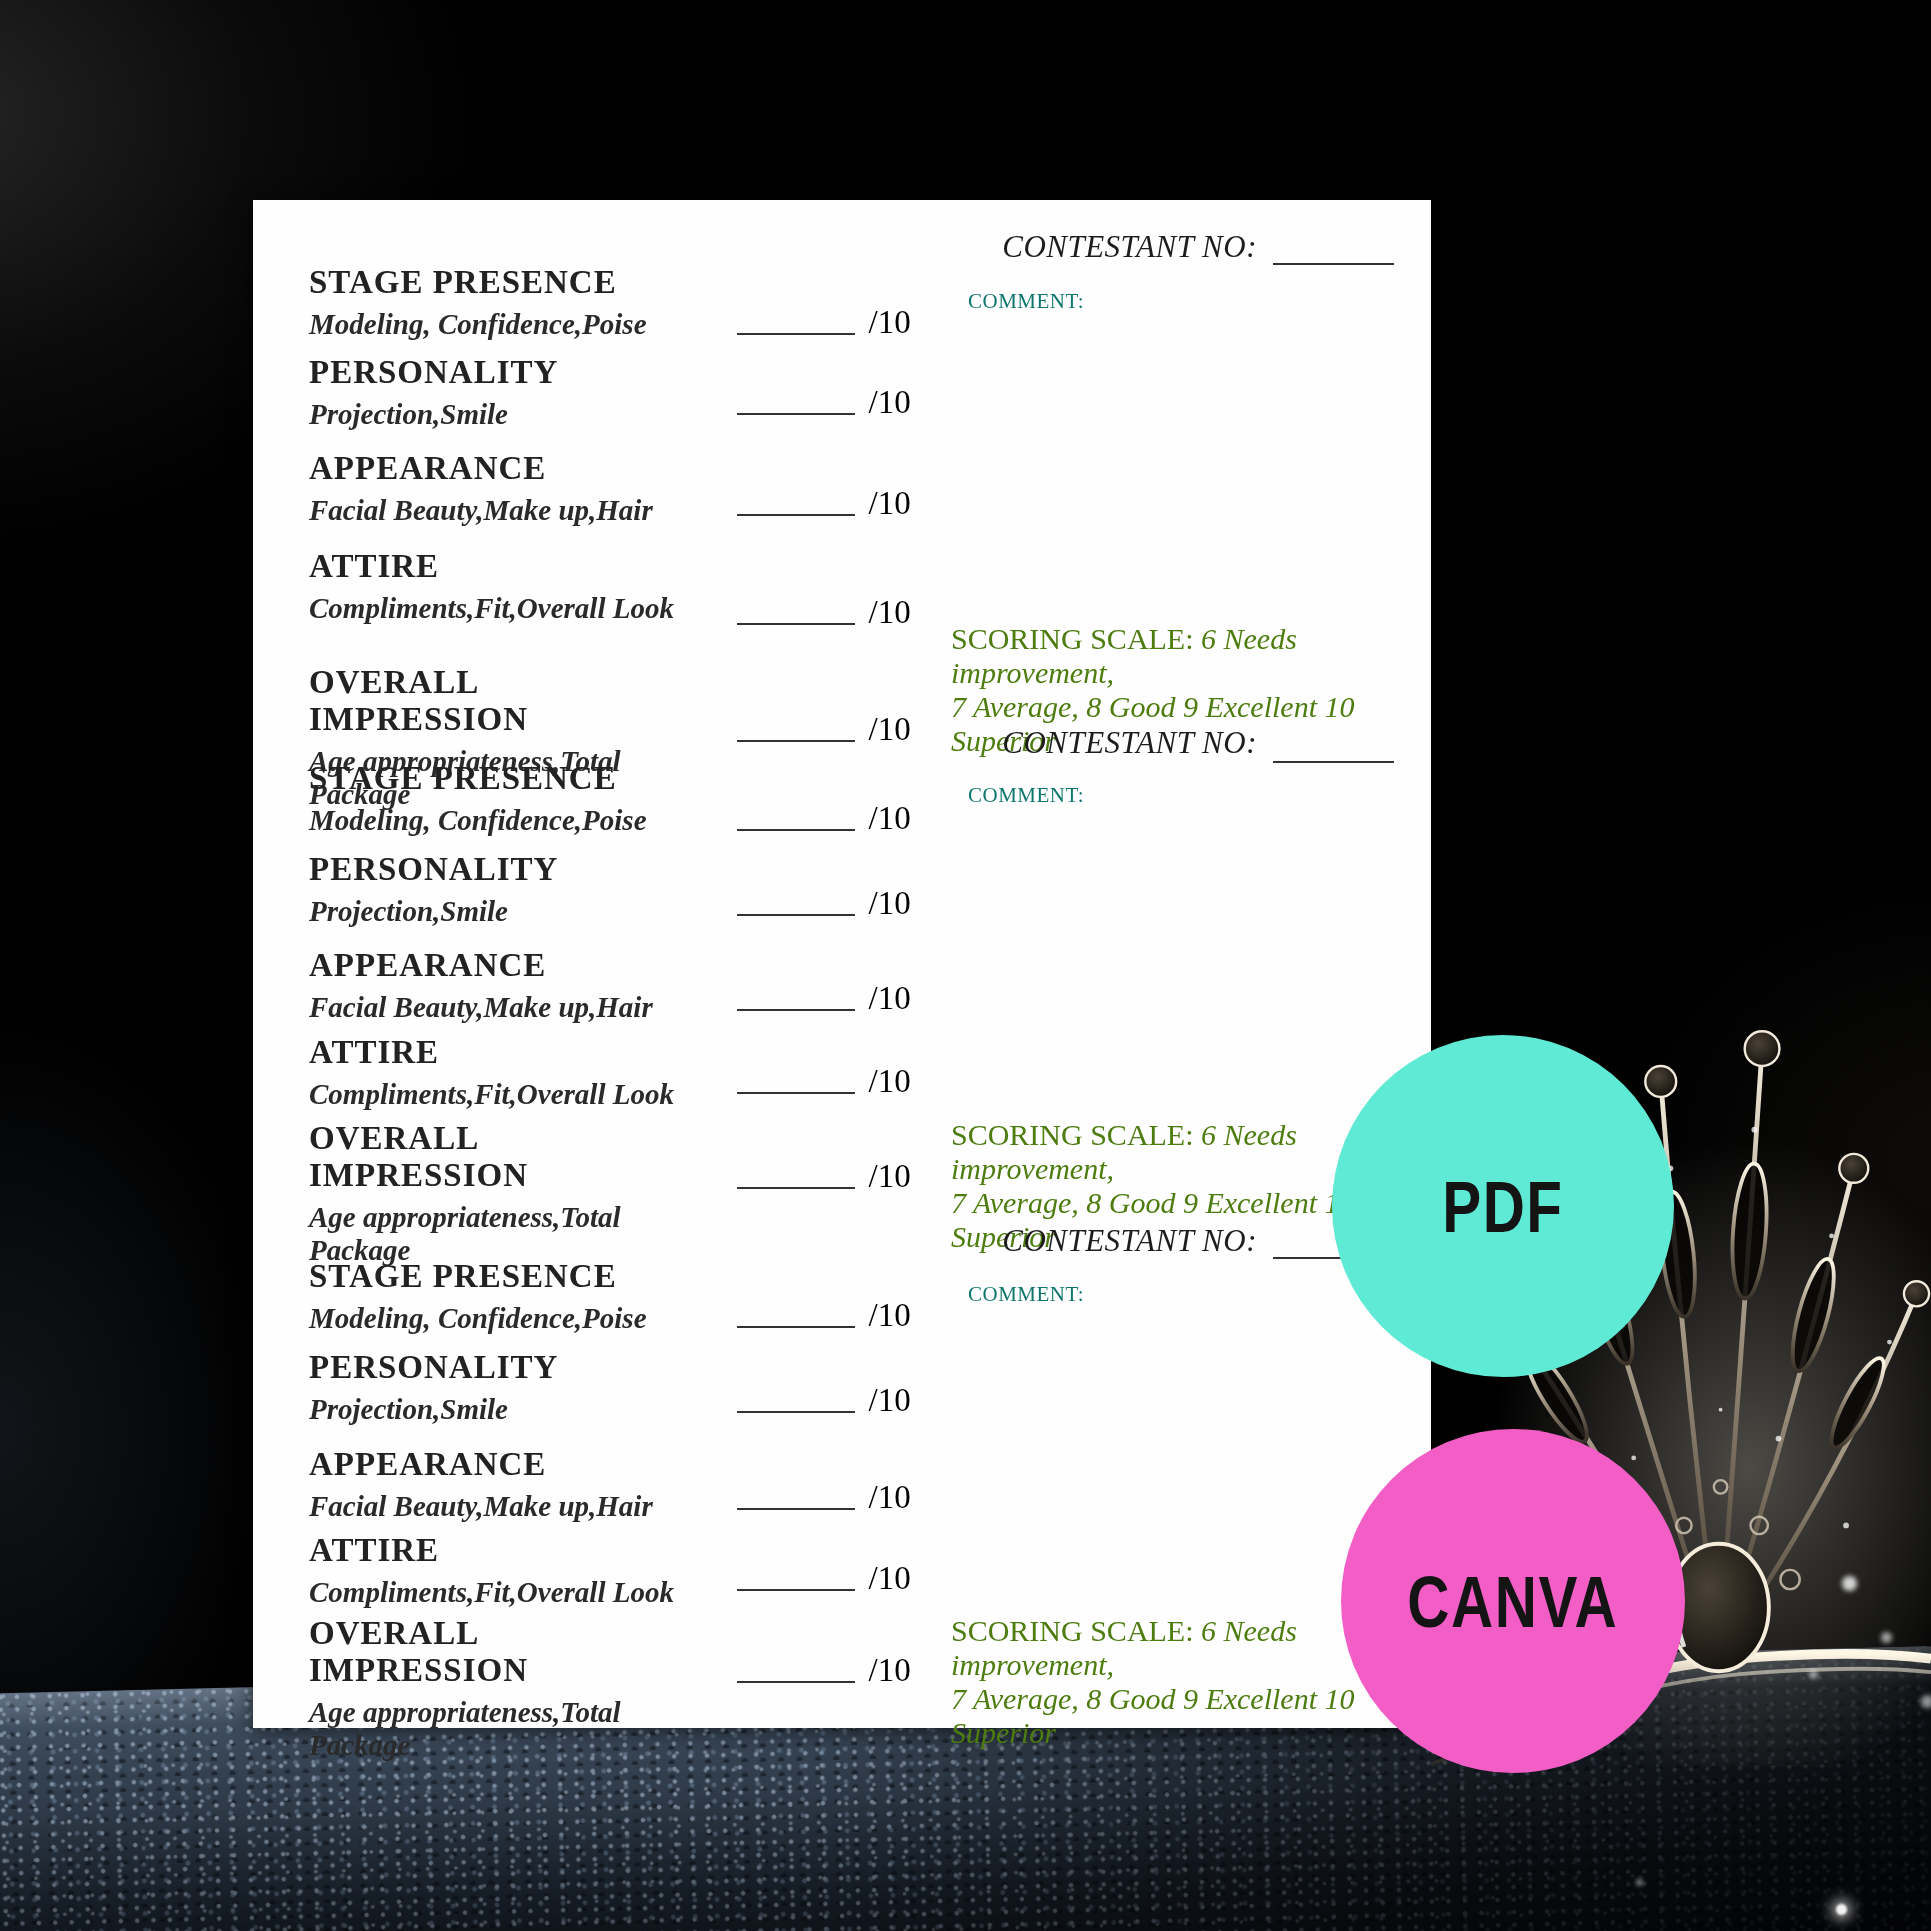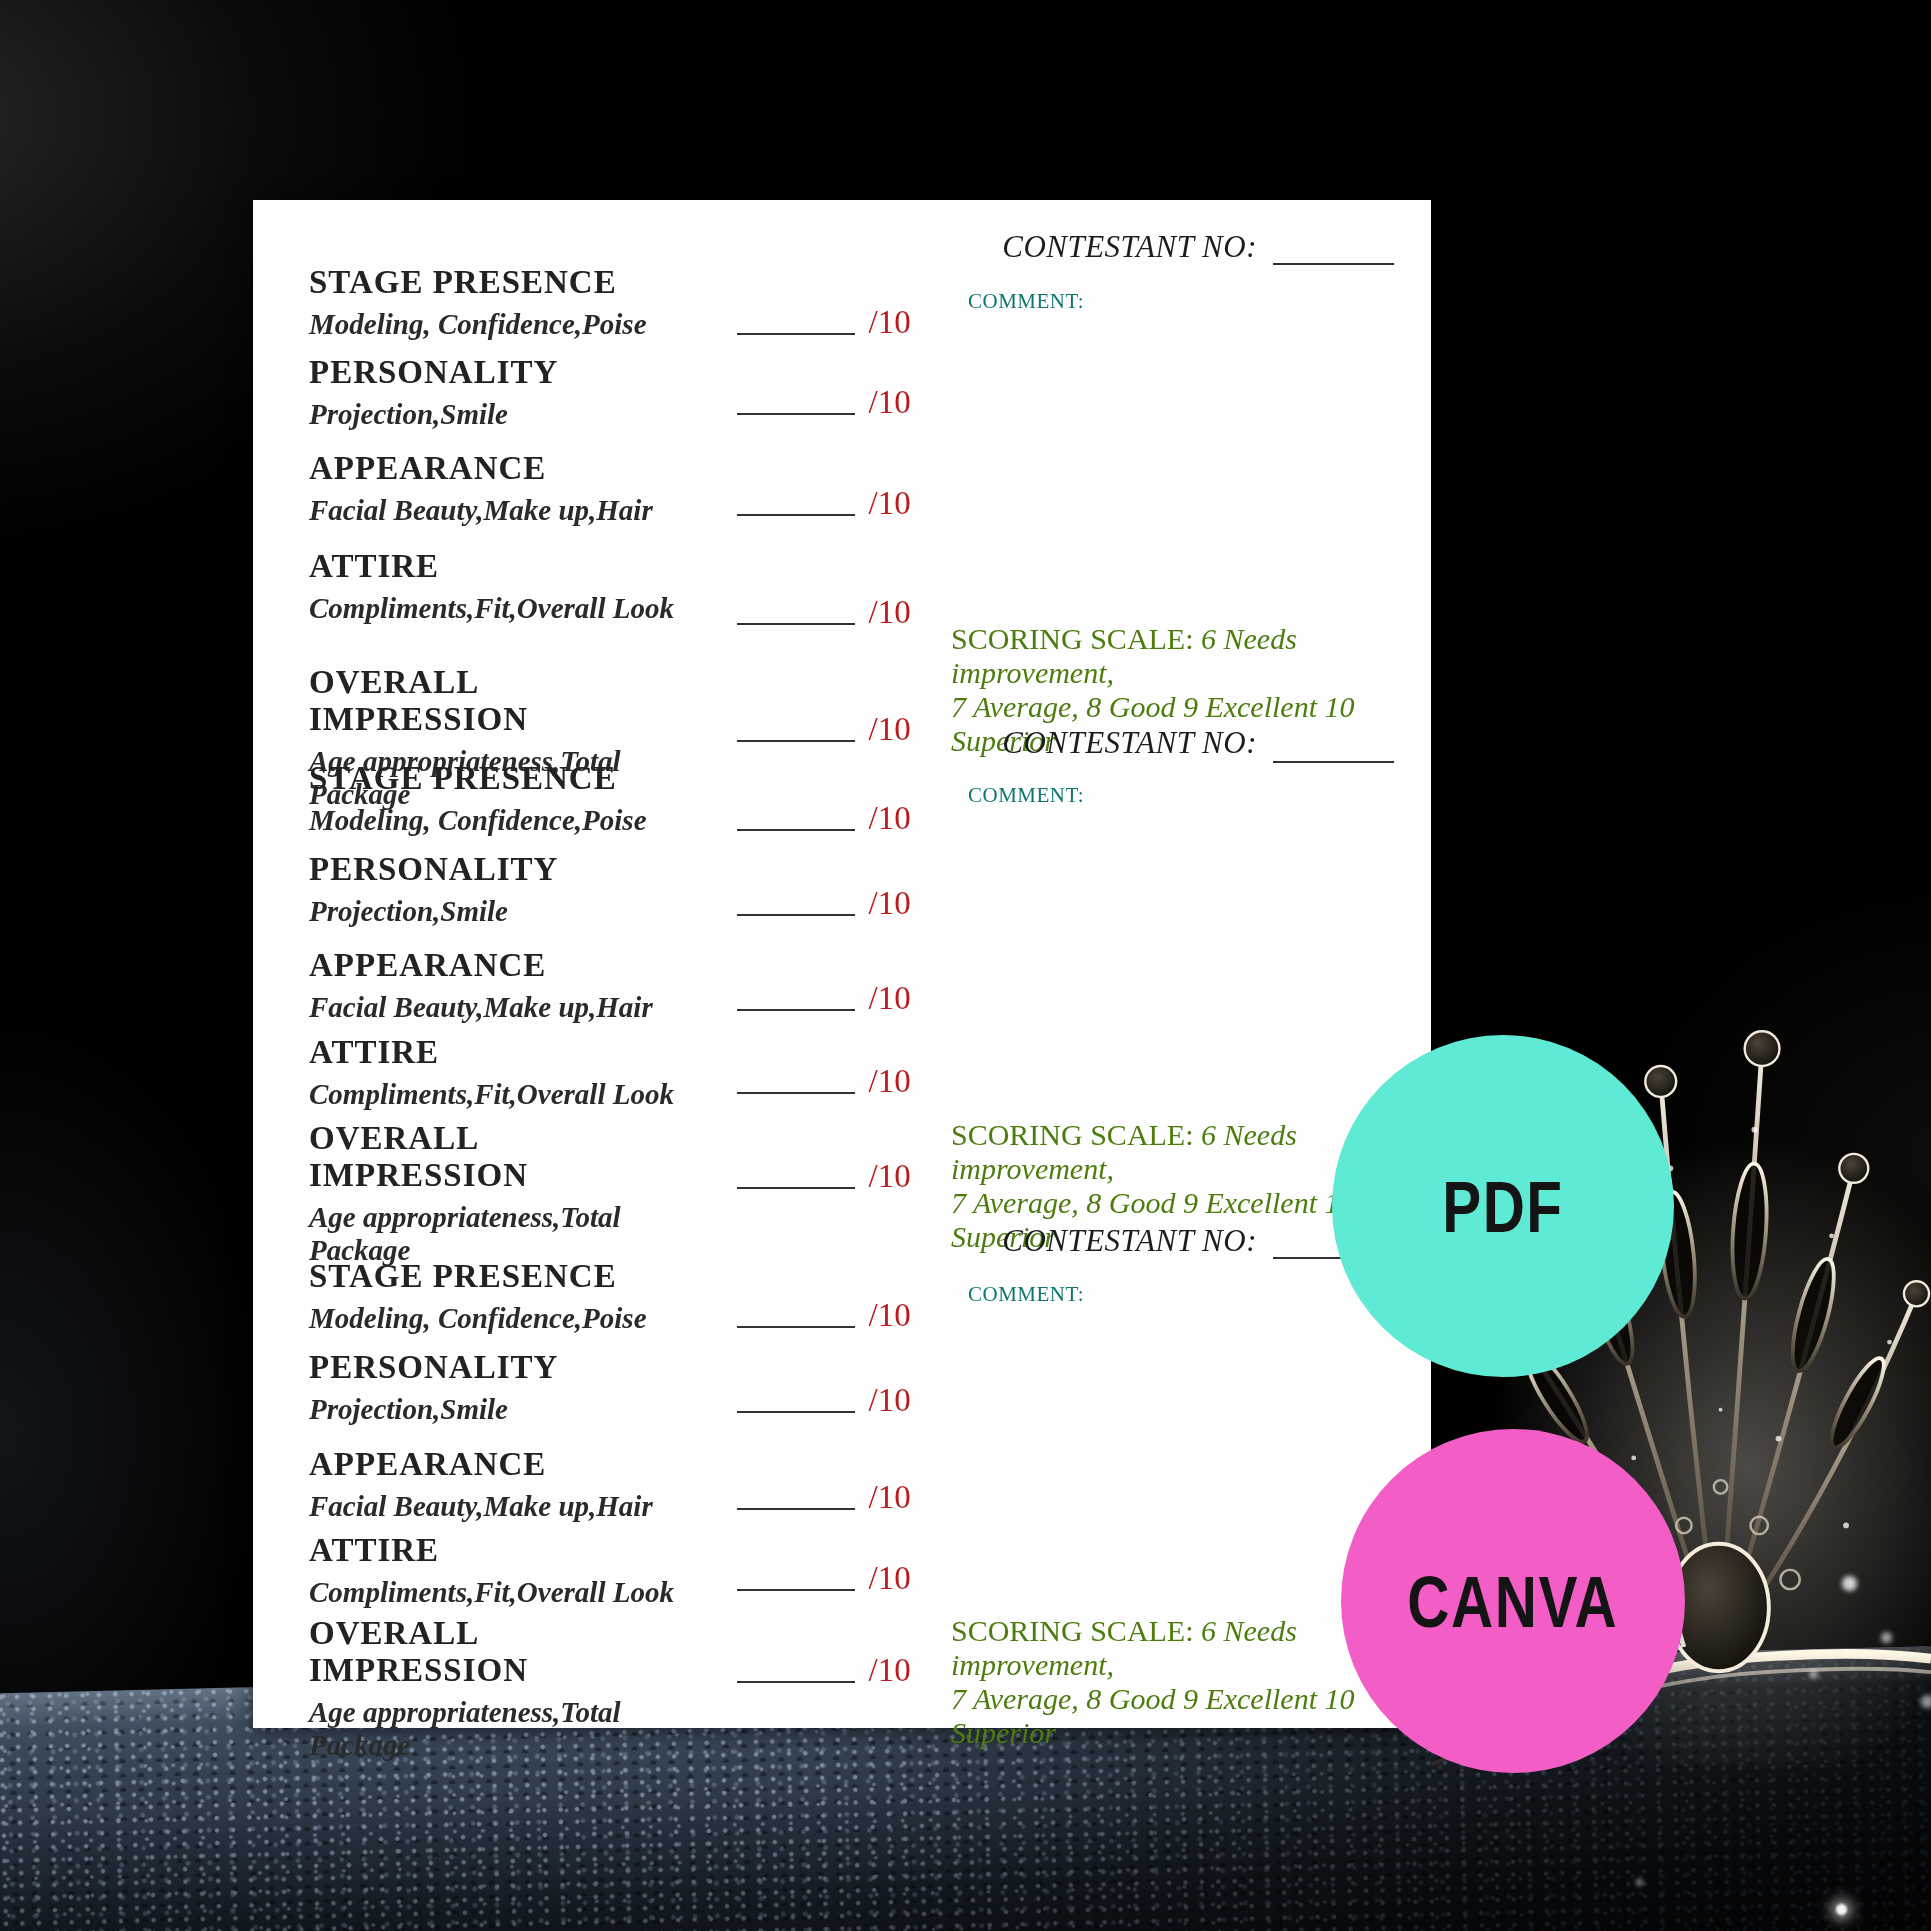--- a/index.html
+++ b/index.html
@@ -33,21 +33,21 @@
   
   .dot{position:absolute;border-radius:50%;background:#fff;z-index:6;}
   
   .paper{position:absolute;left:253px;top:200px;width:1178px;height:1528px;background:#fefefe;
          z-index:10;box-shadow:0 2.9px 21px rgba(0,0,0,.65);color:#1f1f1f;}
   .crit{position:absolute;left:56px;width:384px;font-weight:bold;}
   .crit .t{font-size:33px;line-height:37px;letter-spacing:1px;color:#222;}
   .crit .s{font-size:29px;line-height:33px;margin-top:6.8px;font-style:italic;color:#2a2a2a;}
   .score{position:absolute;left:484px;height:39px;display:flex;align-items:flex-end;}
   .score .blank{display:inline-block;width:118px;height:100%;border-bottom:2.9px solid #333;}
-  .score .den{font-size:33px;line-height:33px;margin-left:13.5px;transform:translateY(3.9px);color:#b91c1c;}
+  .score .den{font-size:33px;line-height:33px;margin-left:13.5px;transform:translateY(3.9px);color:#000000;}
   .contestant{position:absolute;left:714px;width:290px;text-align:right;
               font-size:31px;line-height:33px;letter-spacing:0.5px;color:#1d1d1d;font-style:italic;}
   .cline{position:absolute;left:1020px;width:121px;border-top:2.9px solid #333;}
   .comment{position:absolute;left:701px;font-size:21px;line-height:33px;letter-spacing:0.5px;color:#0f766e;margin-left:14px;}
   .scoring{position:absolute;left:698px;width:480;width:463px;font-size:30px;line-height:34px;color:#4d7c0f;}
   .scoring .it{font-style:italic;}
   
   .badge{position:absolute;border-radius:50%;z-index:30;display:flex;align-items:center;justify-content:center;}
   .badge span{font-family:"Liberation Sans", sans-serif;font-weight:700;font-size:73px;color:#141414;
               letter-spacing:1.9px;transform:scaleX(.8);white-space:nowrap;}

